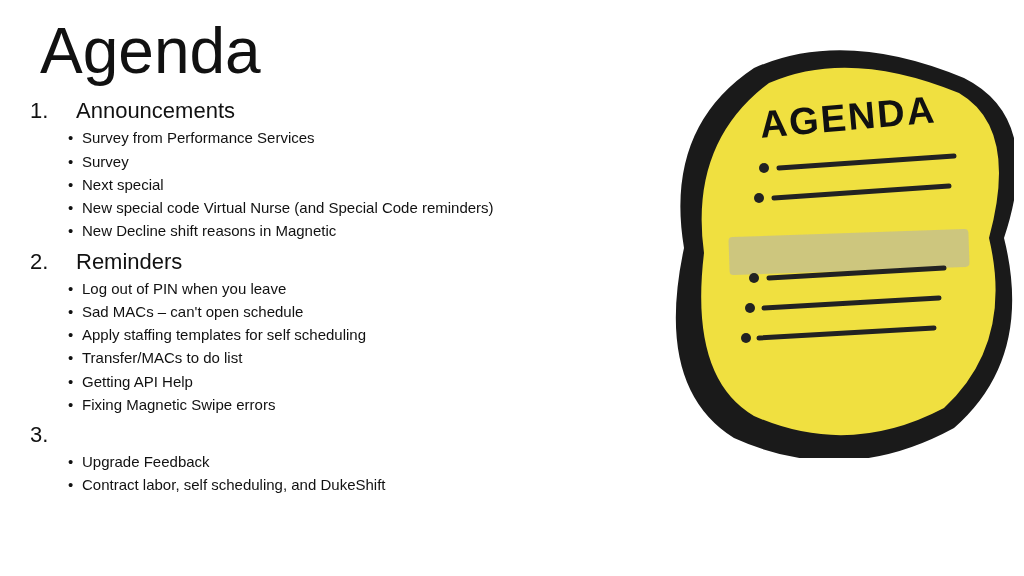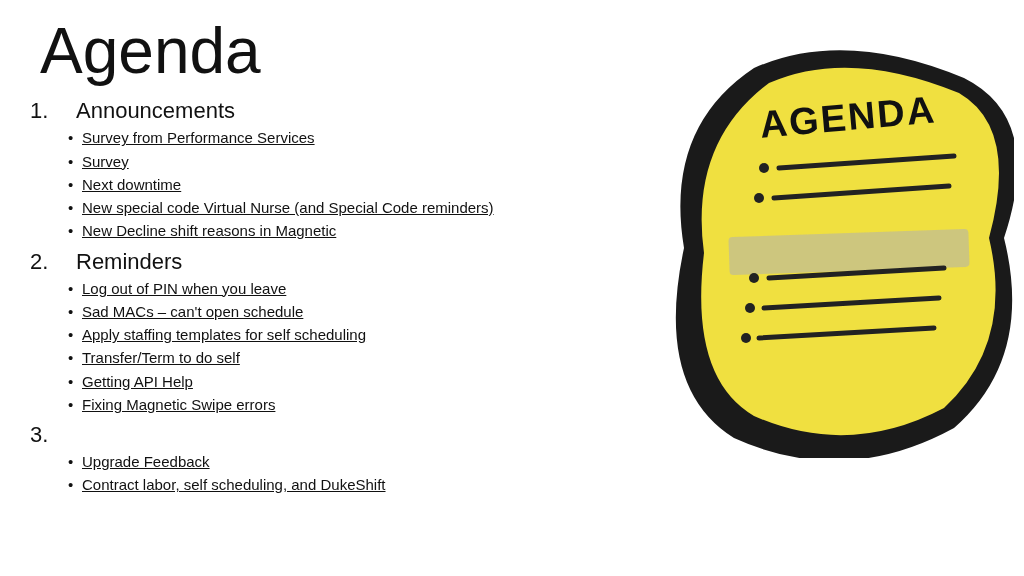--- a/index.html
+++ b/index.html
@@ -48,21 +48,20 @@
     }
     ol.top-level > li > .section-label .num {
       font-size: 22px;
       font-weight: 400;
       min-width: 28px;
     }
     ul.sub-items {
       list-style: none;
       padding-left: 52px;
       margin-bottom: 4px;
-      text-decoration: underline;
     }
     ul.sub-items li {
       font-size: 15px;
       line-height: 1.55;
       position: relative;
     }
     ul.sub-items li::before {
       content: '•';
       position: absolute;
       left: -14px;
@@ -91,35 +90,35 @@
   <div class="agenda-list">
     <ol class="top-level" id="sections-list">
         <li>
           <div class="section-label">
             <span class="num">1.</span>
             <span>Announcements</span>
           </div>
           <ul class="sub-items">
             <li>Survey from Performance Services</li>
             <li>Survey</li>
-            <li>Next downtime</li>
+            <li>Next special</li>
             <li>New special code Virtual Nurse (and Special Code reminders)</li>
             <li>New Decline shift reasons in Magnetic</li>
           </ul>
         </li>
         <li>
           <div class="section-label">
             <span class="num">2.</span>
             <span>Reminders</span>
           </div>
           <ul class="sub-items">
             <li>Log out of PIN when you leave</li>
             <li>Sad MACs – can't open schedule</li>
             <li>Apply staffing templates for self scheduling</li>
-            <li>Transfer/Term to do self</li>
+            <li>Transfer/MACs to do list</li>
             <li>Getting API Help</li>
             <li>Fixing Magnetic Swipe errors</li>
           </ul>
         </li>
         <li>
           <div class="section-label">
             <span class="num">3.</span>
           </div>
           <ul class="sub-items">
             <li>Upgrade Feedback</li>

